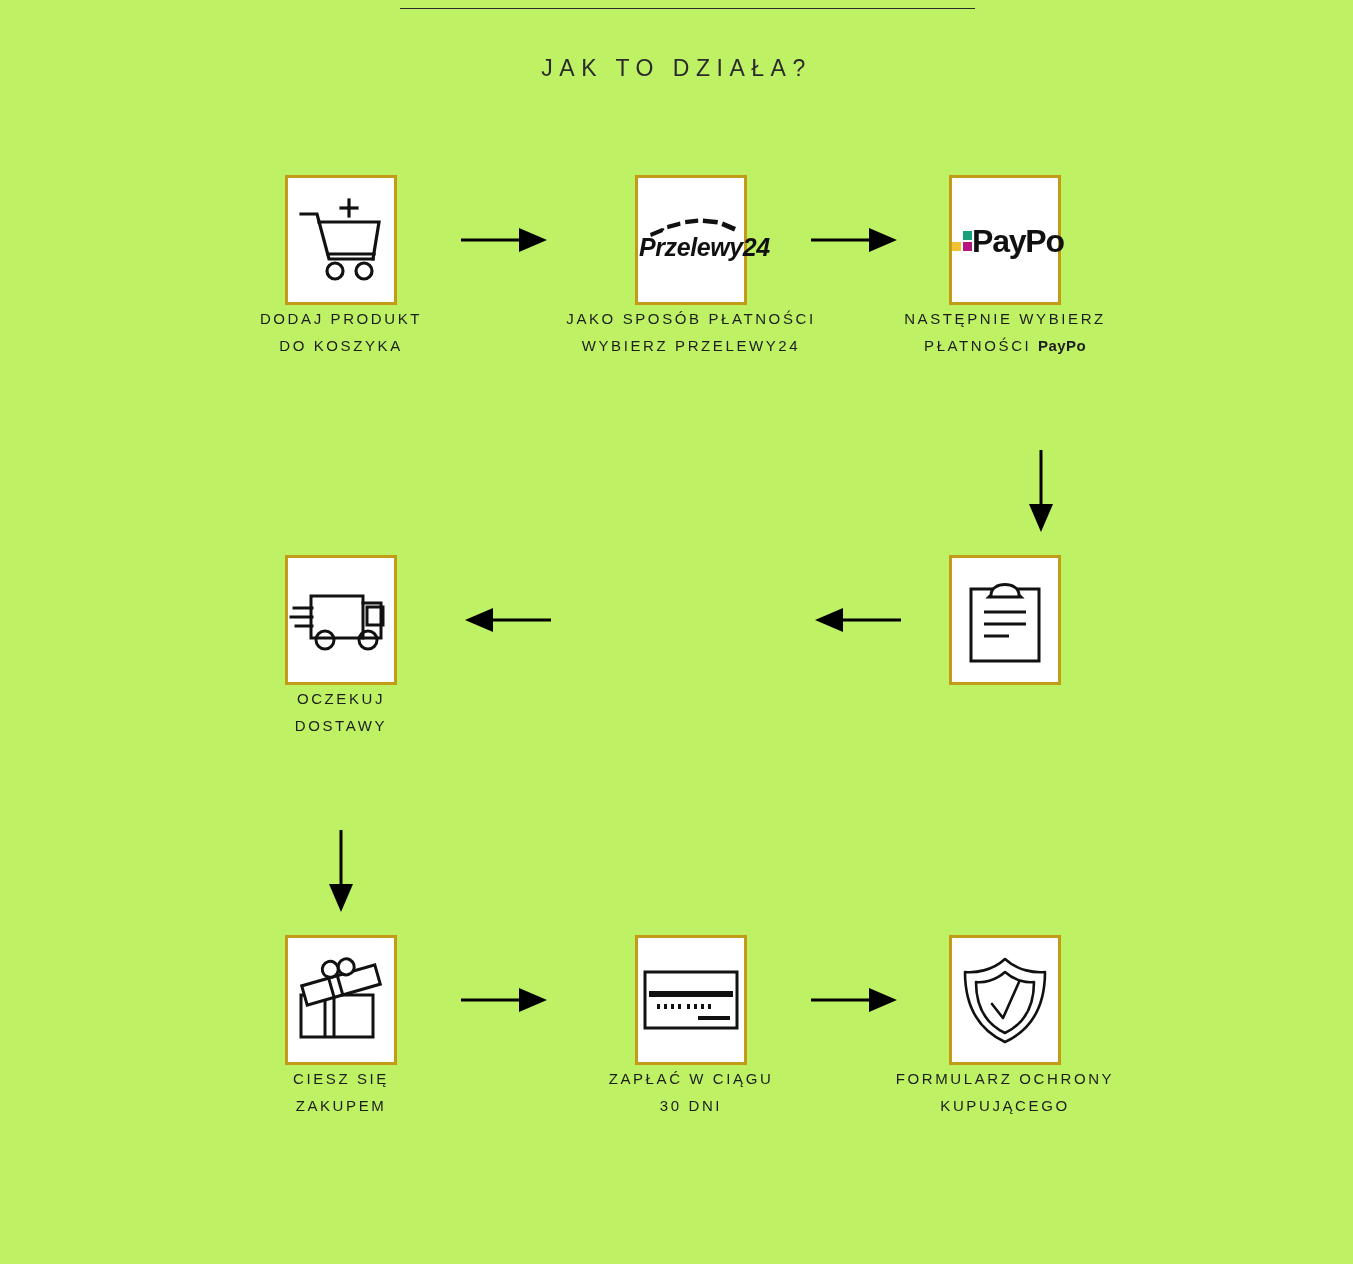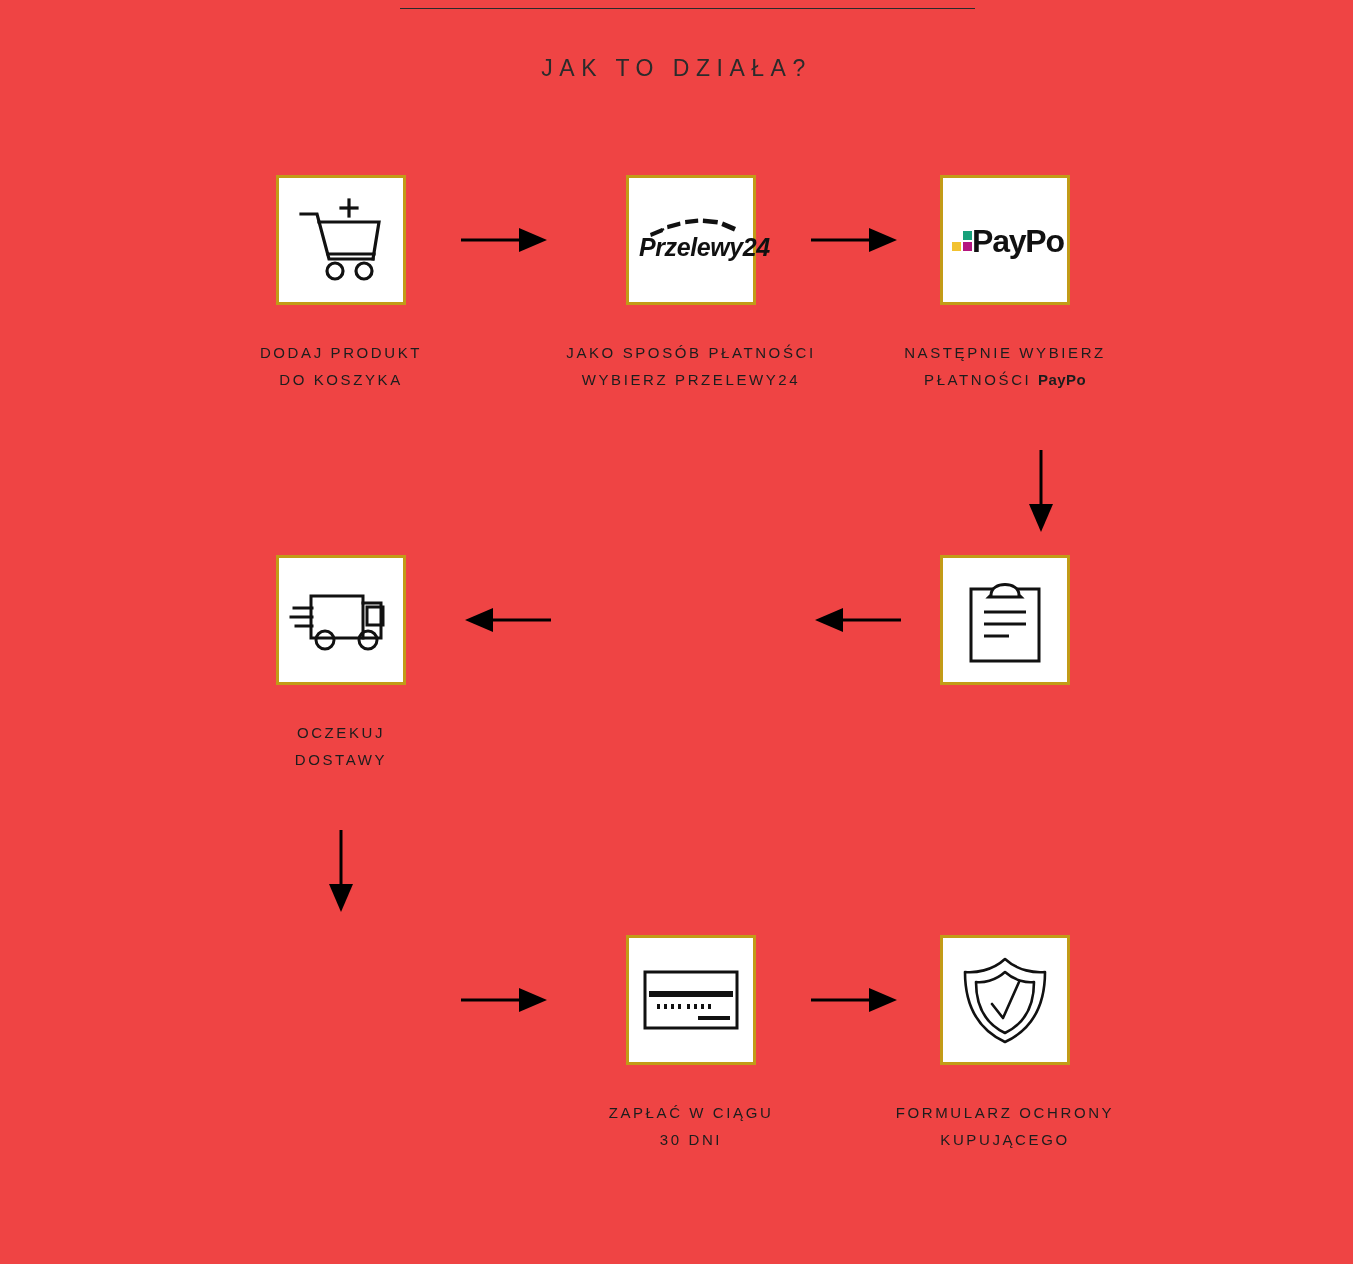--- a/index.html
+++ b/index.html
@@ -10,21 +10,21 @@
     background: #ffffff;
     font-family: "Liberation Sans", sans-serif;
     color: #1a1a1a;
     overflow: hidden;
   }
 
   #page {
     position: relative;
     width: 1353px;
     height: 1264px;
-    background: #ef4444;
+    background: #bef264;
   }
 
   
   .top-rule {
     position: absolute;
     left: 400px;
     top: 8px;
     width: 575px;
     height: 1px;
     background: #2b2b2b;
@@ -59,32 +59,31 @@
   .cell {
     position: absolute;
     width: 330px;
     top: 0;
   }
   .cell.col0 { left: 0px; }
   .cell.col1 { left: 350px; }
   .cell.col2 { left: 664px; }
 
   .icon-box {
-    width: 130px;
+    width: 112px;
     height: 130px;
     border: 3px solid #c29b17;
     background: #ffffff;
     margin: 0 auto;
     display: flex;
     align-items: center;
     justify-content: center;
   }
 
   .caption {
-    margin-top: 34px;
     text-align: center;
     font-size: 15px;
     letter-spacing: 2.6px;
     line-height: 27px;
     color: #1d1d1d;
     white-space: pre-line;
   }
   .caption .emph {
     font-weight: bold;
     letter-spacing: 0.4px;
@@ -255,20 +254,42 @@
 
     <div class="arrow-v" style="left:148px; top:655px;">
       <svg width="34" height="84" viewBox="0 0 34 84">
         <line x1="17" y1="0" x2="17" y2="58" stroke="#000" stroke-width="3"></line>
         <polygon points="5,54 29,54 17,82" fill="#000"></polygon>
       </svg>
     </div>
 
     <div class="row">
 
+      <div class="cell col0">
+        <div class="icon-box">
+          <span>
+            <svg width="92" height="86" viewBox="0 0 92 86">
+              <g fill="none" stroke="#111" stroke-width="3" stroke-linejoin="miter">
+                <rect x="6" y="38" width="72" height="42" fill="#fff"></rect>
+                <line x1="30" y1="38" x2="30" y2="80"></line>
+                <line x1="39" y1="38" x2="39" y2="80"></line>
+                <g transform="rotate(-16 46 28)">
+                  <rect x="8" y="18" width="76" height="20" fill="#fff"></rect>
+                  <line x1="36" y1="18" x2="36" y2="38"></line>
+                  <line x1="45" y1="18" x2="45" y2="38"></line>
+                  <circle cx="40" cy="10" r="8" fill="#fff"></circle>
+                  <circle cx="56" cy="12" r="8" fill="#fff"></circle>
+                </g>
+              </g>
+            </svg>
+          </span>
+        </div>
+        <div class="caption">CIESZ SIĘ
+ZAKUPEM</div>
+      </div>
 
       <div class="arrow-h a0">
         <svg width="90" height="34" viewBox="0 0 90 34">
           <line x1="0" y1="17" x2="62" y2="17" stroke="#000" stroke-width="3"></line>
           <polygon points="58,5 86,17 58,29" fill="#000"></polygon>
         </svg>
       </div>
 
       <div class="cell col1">
         <div class="icon-box">

